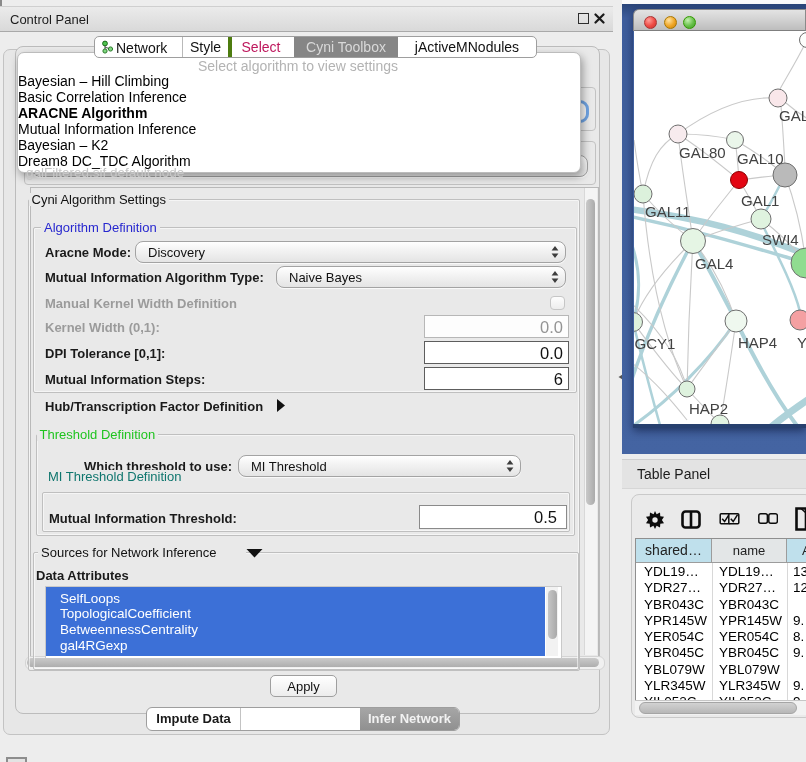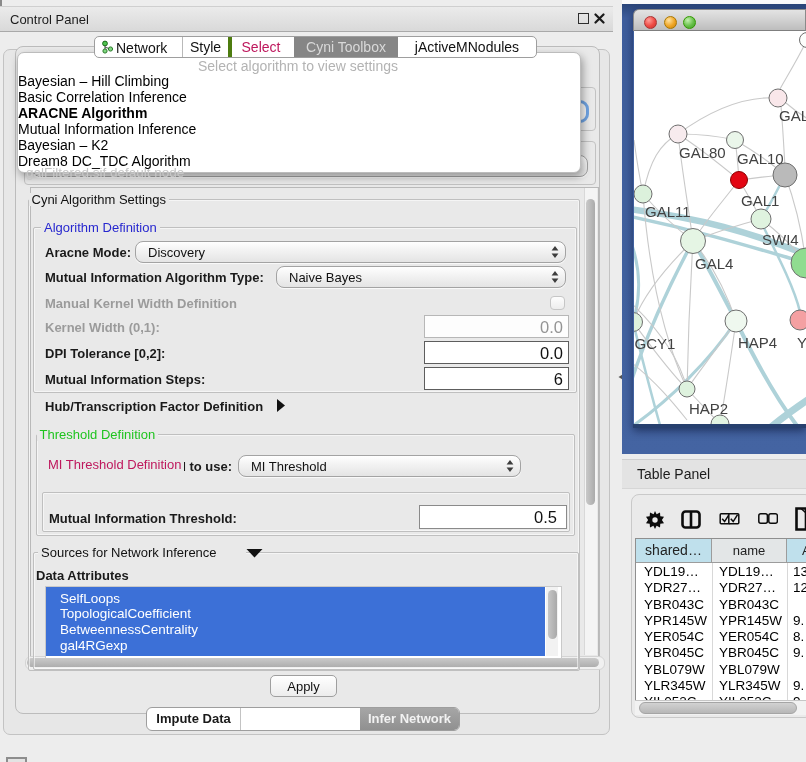--- a/index.html
+++ b/index.html
@@ -69,21 +69,21 @@
     </div>
 
 <span class="abs g13" style="left:45px;top:296px;">Manual Kernel Width Definition</span>
 <div class="abs" style="left:550px;top:296px;width:13px;height:12px;border:1px solid #c6c6c6;border-radius:4px;background:linear-gradient(#fdfdfd,#ededed);"></div>
 
 <span class="abs g13" style="left:45px;top:320px;">Kernel Width (0,1):</span>
 <div class="fieldd" style="left:424px;top:315px;width:143px;height:21px;">
       <span class="fval" style="color:#949494;">0.0</span>
     </div>
 
-<span class="abs b13" style="left:45px;top:346px;">DPI Tolerance [0,2]:</span>
+<span class="abs b13" style="left:45px;top:346px;">DPI Tolerance [0,1]:</span>
 <div class="field" style="left:424px;top:341px;width:143px;height:21px;">
       <span class="fval">0.0</span>
     </div>
 
 <span class="abs b13" style="left:45px;top:372px;">Mutual Information Steps:</span>
 <div class="field" style="left:424px;top:367px;width:143px;height:21px;">
       <span class="fval">6</span>
     </div>
 
 <span class="abs b13" style="left:45px;top:399px;">Hub/Transcription Factor Definition</span>
@@ -96,21 +96,21 @@
 
 <span class="abs b13" style="left:84px;top:459px;">Which threshold to use:</span>
 <div class="combo" style="left:238px;top:455px;width:281px;">
       <span class="ct">MI Threshold</span>
   <svg class="carr" viewBox="0 0 8 12">
         <path d="M4 0 L7.4 4.4 L0.6 4.4 Z M4 12 L7.4 7.6 L0.6 7.6 Z" fill="#3d3d3d"></path>
       </svg>
     </div>
 
 <div class="abs etch" style="left:42px;top:492px;width:526px;height:38px;"></div>
-<div class="gtitle" style="left:45px;top:458px;color:#be185d;">MI Threshold Definition</div>
+<div class="gtitle" style="left:45px;top:470px;color:#0f766e;">MI Threshold Definition</div>
 <span class="abs b13" style="left:49px;top:511px;">Mutual Information Threshold:</span>
 <div class="field" style="left:419px;top:505px;width:146px;height:22px;border:1px solid #8a8a8a;">
       <span class="fval" style="right:9px;">0.5</span>
     </div>
 
 <div class="abs etch" style="left:33px;top:552px;width:544px;height:116px;"></div>
 <div class="gtitle" style="left:38px;top:546px;color:#111;">Sources for Network Inference<span style="display:inline-block;width:26px;">&nbsp;</span></div>
 <svg class="abs" style="left:246px;top:548px;" width="17" height="10" viewBox="0 0 17 10">
       <path d="M0.5 1 L16.5 1 L8.5 9.5 Z" fill="#111"></path>
     </svg>

